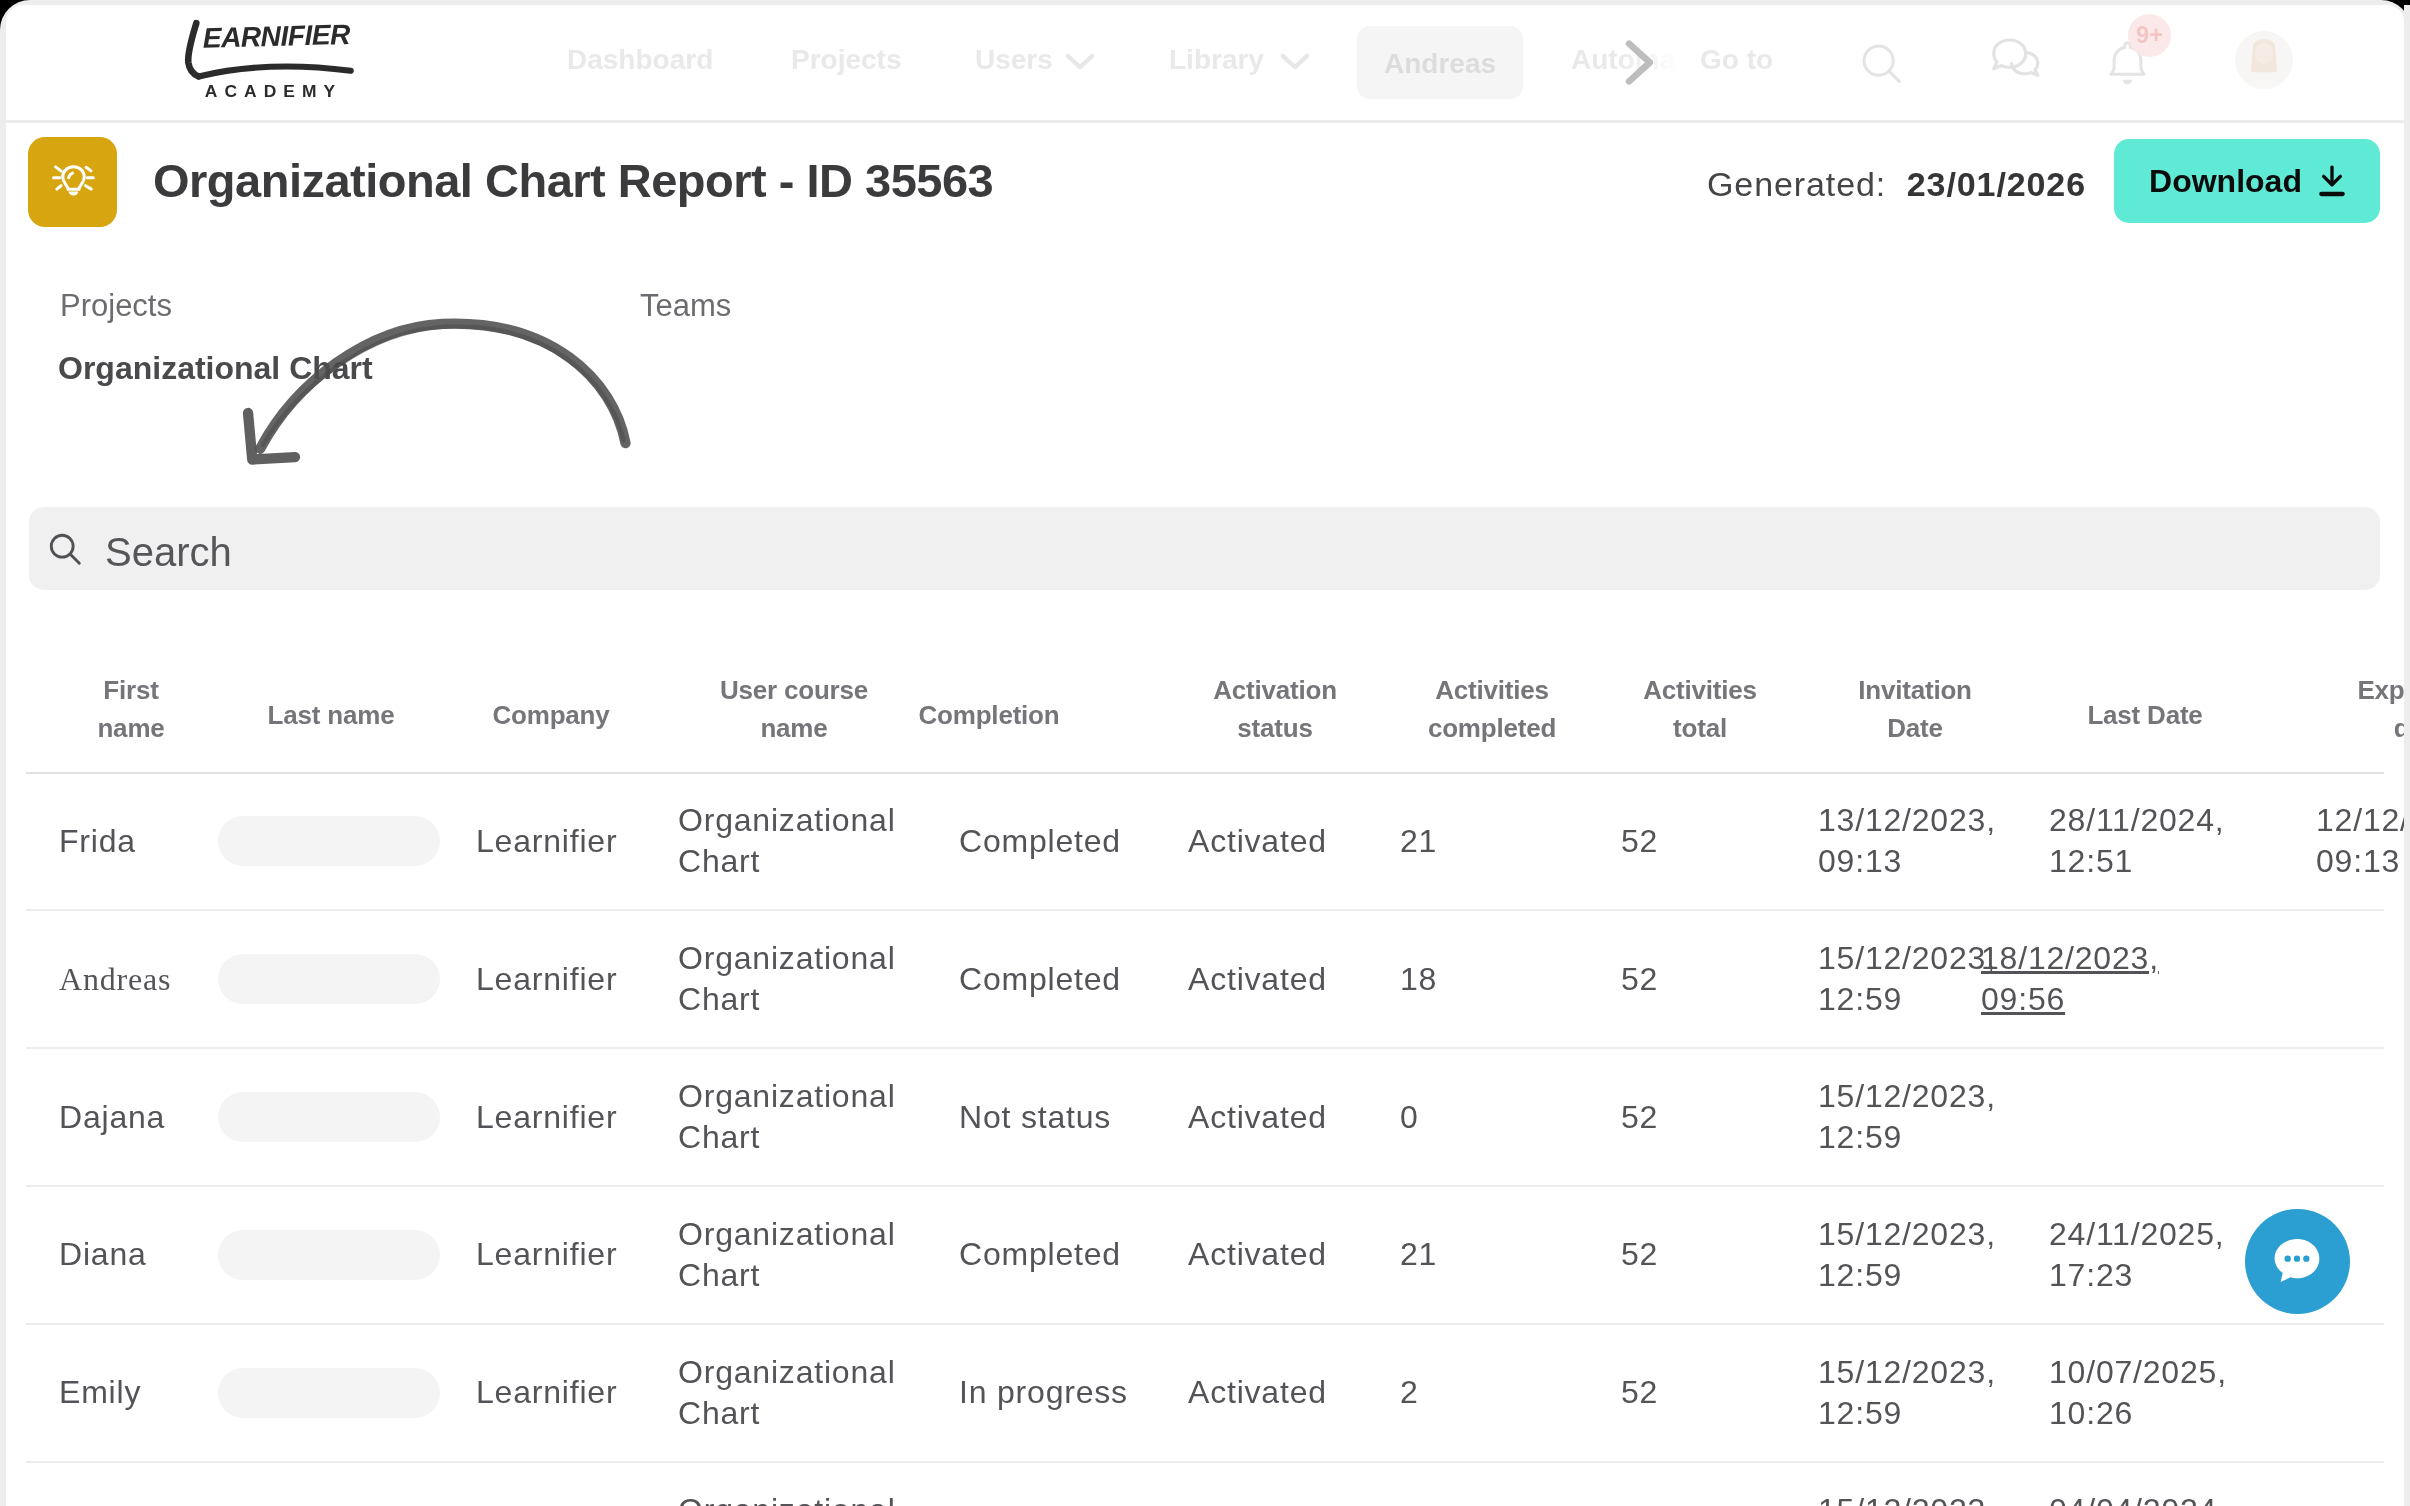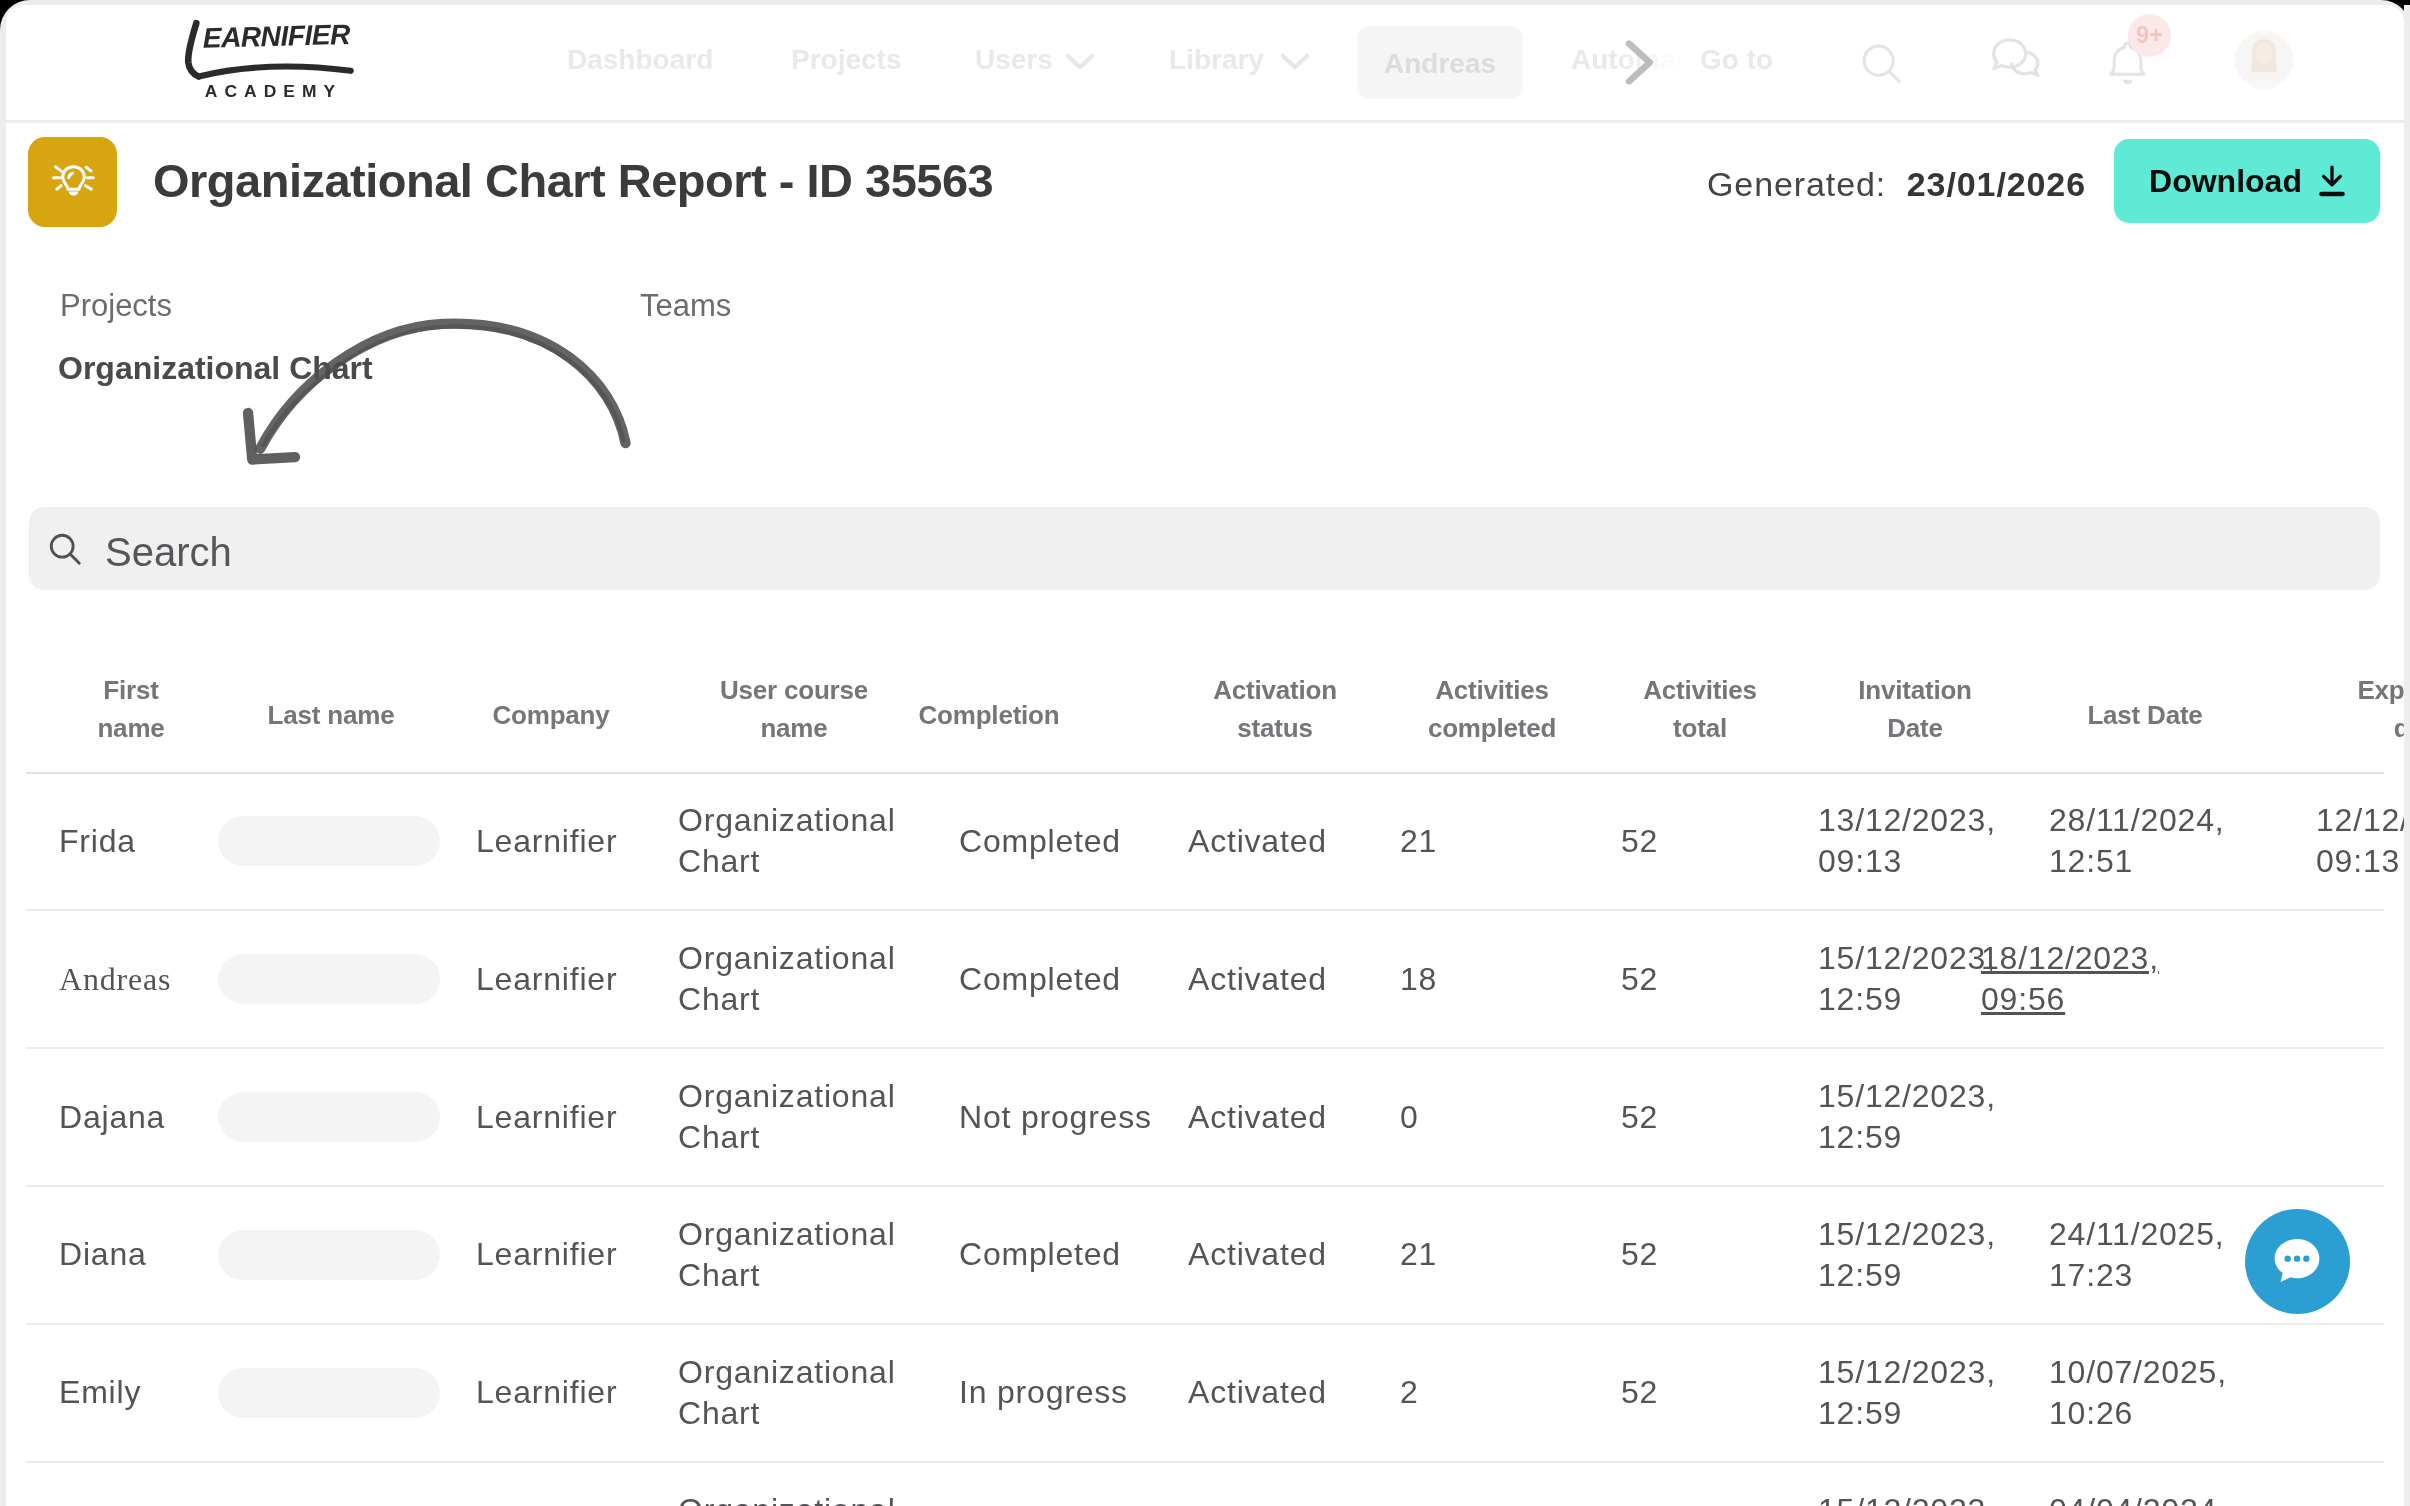--- a/index.html
+++ b/index.html
@@ -140,21 +140,21 @@
 <div class="bcell" style="left:959px;top:959px;">Completed</div>
 <div class="bcell" style="left:1188px;top:959px;">Activated</div>
 <div class="bcell" style="left:1400px;top:959px;">18</div>
 <div class="bcell" style="left:1621px;top:959px;">52</div>
 <div class="bcell" style="left:1818px;top:938px;">15/12/2023,<br>12:59</div>
 <div class="bcell" style="left:1981px;top:938px;text-decoration:underline;">18/12/2023,<br>09:56</div>
 <div class="bcell" style="left:59px;top:1097px;">Dajana</div>
 <div class="pill" style="left:218px;top:1092px;"></div>
 <div class="bcell" style="left:476px;top:1097px;">Learnifier</div>
 <div class="bcell" style="left:678px;top:1076px;">Organizational<br>Chart</div>
-<div class="bcell" style="left:959px;top:1097px;">Not progress</div>
+<div class="bcell" style="left:959px;top:1097px;">Not status</div>
 <div class="bcell" style="left:1188px;top:1097px;">Activated</div>
 <div class="bcell" style="left:1400px;top:1097px;">0</div>
 <div class="bcell" style="left:1621px;top:1097px;">52</div>
 <div class="bcell" style="left:1818px;top:1076px;">15/12/2023,<br>12:59</div>
 <div class="bcell" style="left:59px;top:1234px;">Diana</div>
 <div class="pill" style="left:218px;top:1230px;"></div>
 <div class="bcell" style="left:476px;top:1234px;">Learnifier</div>
 <div class="bcell" style="left:678px;top:1214px;">Organizational<br>Chart</div>
 <div class="bcell" style="left:959px;top:1234px;">Completed</div>
 <div class="bcell" style="left:1188px;top:1234px;">Activated</div>

